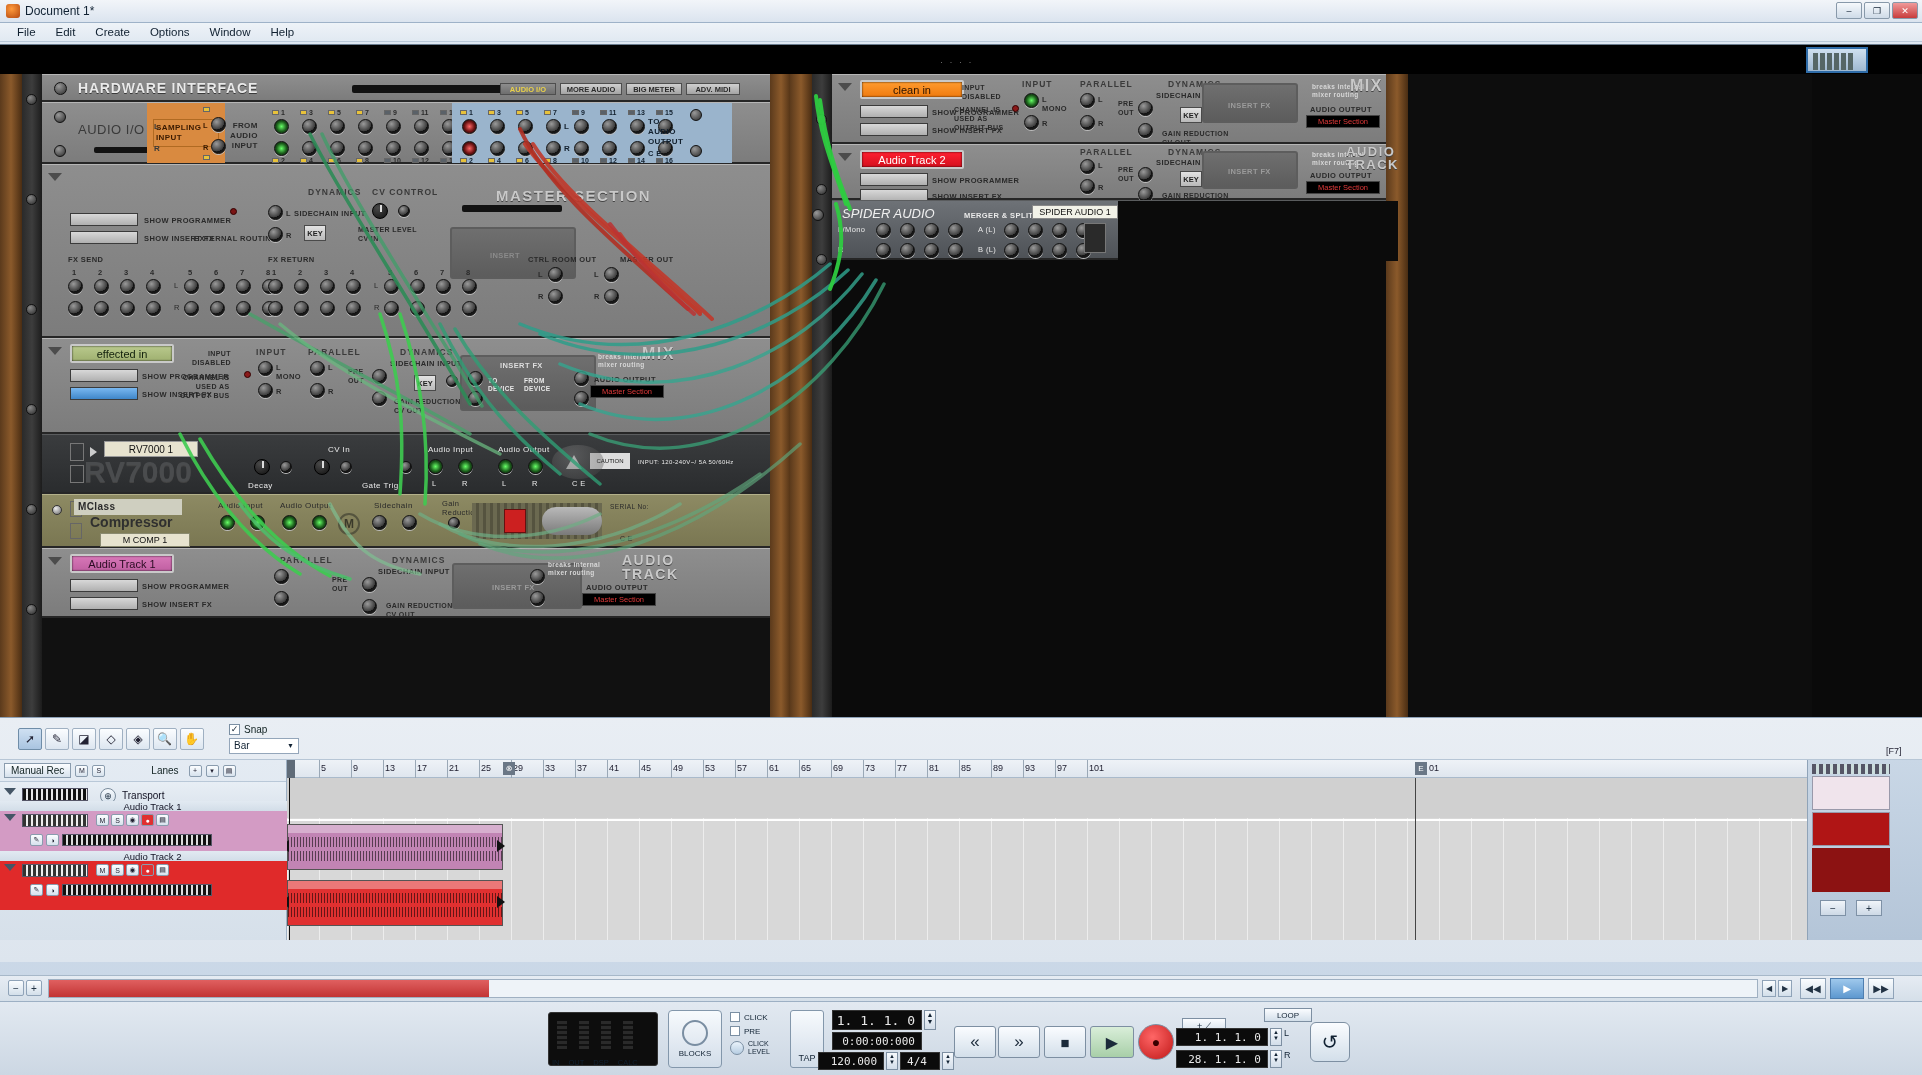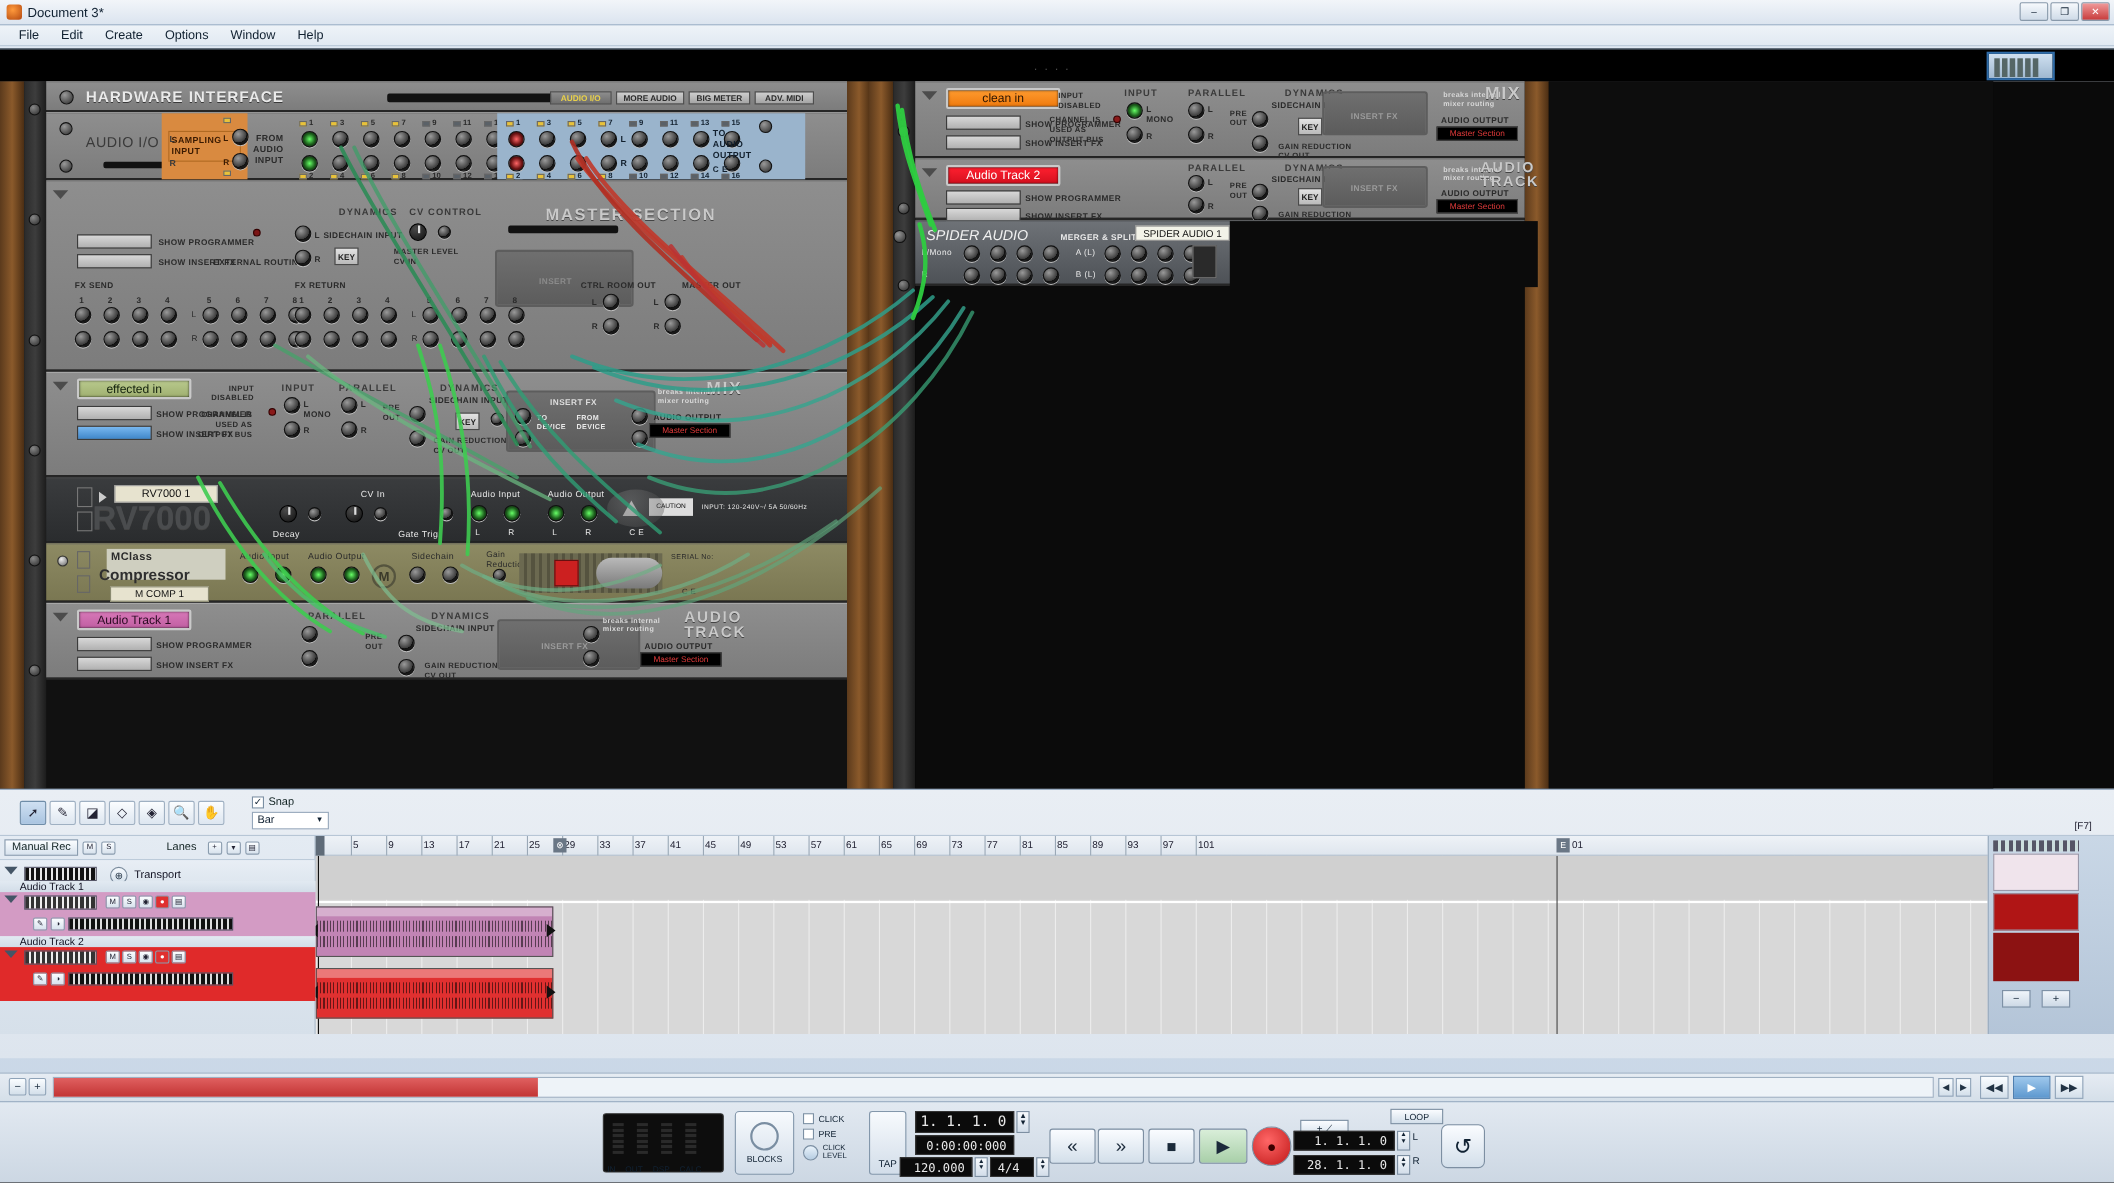--- a/index.html
+++ b/index.html
@@ -113,21 +113,21 @@
   .tool{ width:24px;height:22px;border:1px solid #9fb0c2;border-radius:2px;
     background:linear-gradient(#fbfdff,#dde6f0); display:flex;align-items:center;
     justify-content:center; font-size:12px; color:#223;}
   .tool.on{ background:linear-gradient(#cfe0f2,#a9c4e0); border-color:#6f8da8;}
   #snapbox{ margin-left:22px; width:72px; font-size:10px; color:#122;}
   #snapsel{ width:70px;height:16px;border:1px solid #94a6ba;background:#fff;
     font-size:10px; display:flex; align-items:center; padding-left:4px; color:#123;
     justify-content:space-between; }
 
   #trackhead{ position:absolute; left:0; top:42px; width:287px; height:180px;
-    background:linear-gradient(#e4ebf3,#d6e0ea); border-right:1px solid #9db0c4;}
+    background:linear-gradient(#e4ebf3,#d6e0ea); border-right:1px solid #9db0c4;text-align:center;}
   .th-row{ position:relative; border-bottom:1px solid #b9c8d8; }
   .minibtn{ width:13px;height:12px;border:1px solid #8a9cae;border-radius:2px;
     background:linear-gradient(#fbfdff,#d7e2ed); font-size:7px;color:#223;
     display:inline-flex;align-items:center;justify-content:center; }
   .kbstrip{ height:13px; background:repeating-linear-gradient(90deg,#111 0 3px,#e8e8e8 3px 5px);
     border:1px solid #556; }
 
   #ruler{ position:absolute; left:287px; top:42px; width:1520px; height:18px;
     background:linear-gradient(#eef2f7,#dfe6ee); border-bottom:1px solid #a9bacb;
     font-size:9px; color:#223; }
@@ -147,21 +147,21 @@
   .tbtn2.play{ background:linear-gradient(#d9eed9,#a8cfa8); }
   .tbtn2.rec{ background:radial-gradient(circle at 40% 35%,#ff6666,#c01818); }
 </style>
 </head>
 <body>
 
 <div id="win">
 
   <div id="titlebar">
     <div class="tico"></div>
-    <div class="ttext">Document 3*</div>
+    <div class="ttext">Document 1*</div>
     <div id="wbtns">
       <div>–</div>
       <div>❐</div>
       <div class="cl">✕</div>
     </div>
   </div>
 
   <div id="menubar">
     <span>File</span>
     <span>Edit</span>
@@ -548,21 +548,21 @@
           <div class="lbl w" style="left:596px;top:24px;font-weight:normal;font-size:6px;">INPUT: 120-240V~/ 5A 50/60Hz</div>
           <div style="position:absolute;left:510px;top:10px;width:52px;height:34px;border-radius:50%;
                background:radial-gradient(circle at 40% 35%,#9a9a9a,#3a3a3a);opacity:.35;"></div>
         </div>
 
         <div class="dev gold" style="height:54px;">
           <div style="position:absolute;left:10px;top:10px;width:10px;height:10px;border-radius:50%;
                background:radial-gradient(circle at 35% 30%,#eee,#666);border:1px solid #333;"></div>
           <div style="position:absolute;left:28px;top:6px;width:12px;height:16px;border:1px solid #666;"></div>
           <div style="position:absolute;left:28px;top:28px;width:12px;height:16px;border:1px solid #666;"></div>
-          <div style="position:absolute;left:55px;top:4px;width:108px;height:28px;background:#cfcfc0;text-decoration:underline;">
+          <div style="position:absolute;left:32px;top:4px;width:108px;height:16px;background:#cfcfc0;text-decoration:underline;">
             <div class="lbl" style="left:4px;top:2px;font-size:10px;color:#2b2b2b;">MClass</div>
           </div>
           <div style="position:absolute;left:48px;top:19px;font-size:14px;font-weight:bold;color:#2f2f2f;text-align:right;">Compressor</div>
           <div style="position:absolute;left:58px;top:38px;width:90px;height:14px;background:#e7e3cf;border:1px solid #8a8a70;
                font-size:9px;display:flex;align-items:center;justify-content:center;color:#111;">M COMP 1</div>
 
           <div class="lbl" style="left:176px;top:6px;font-weight:normal;font-size:8px;">Audio Input</div>
           <div class="lbl" style="left:238px;top:6px;font-weight:normal;font-size:8px;">Audio Output</div>
           <div class="jack lit" style="left:178px;top:20px;"></div>
           <div class="jack lit" style="left:208px;top:20px;"></div>

